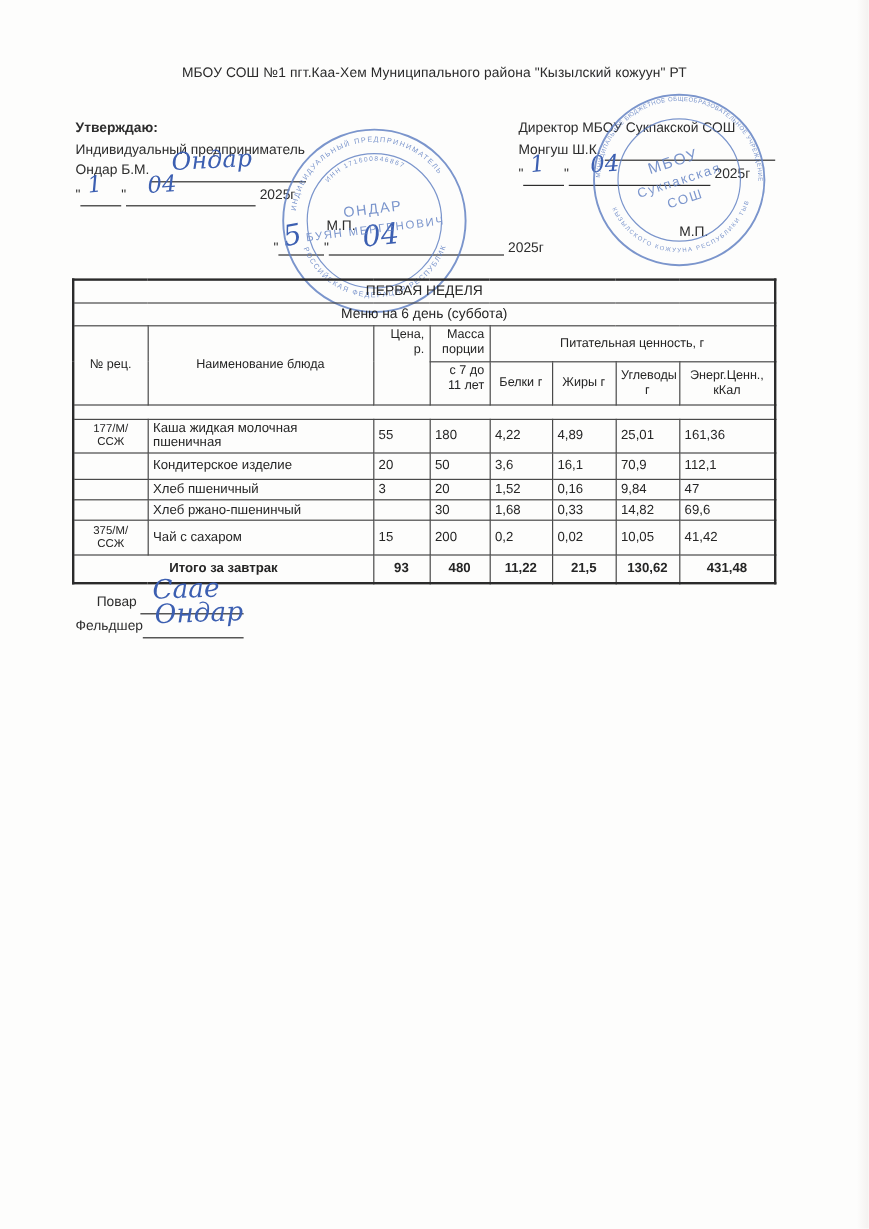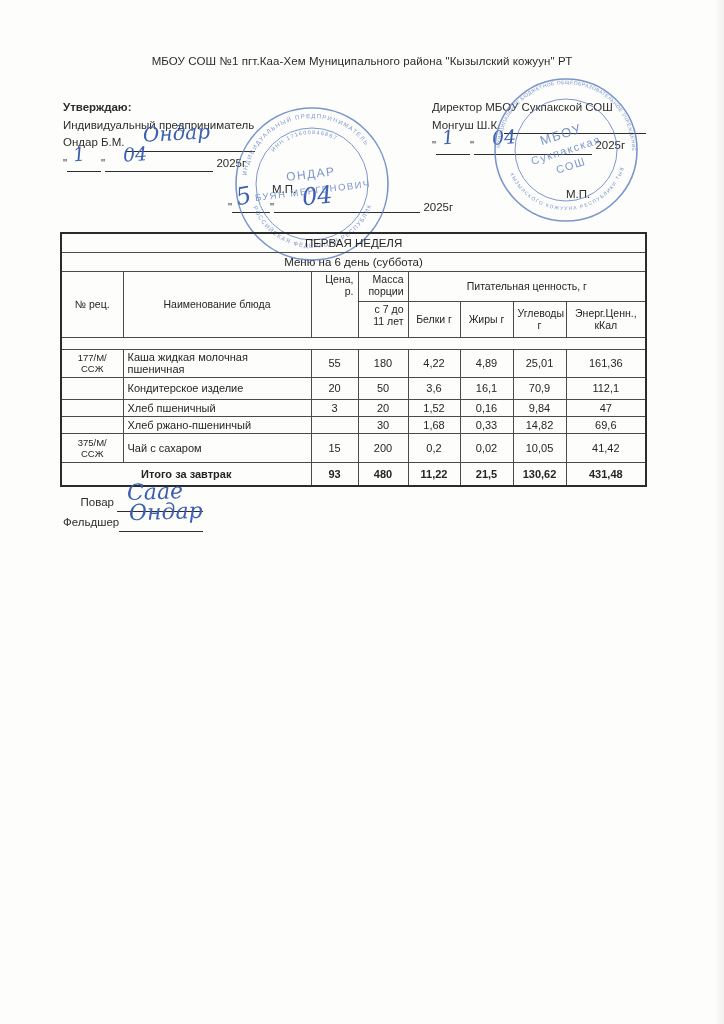--- a/index.html
+++ b/index.html
@@ -53,21 +53,21 @@
   .menu-table td, .menu-table th{
     border:1px solid #4a4a4a; font-weight:normal;
     padding:1px 4px; overflow:hidden;
   }
   .menu-table{ border:2px solid #2b2b2b; }
   .row-week td, .row-menu td{ text-align:center; height:19px; font-size:11.5px; }
   .h-cell{ text-align:center; vertical-align:middle; font-size:10.5px; line-height:12.5px; }
   .h-top{ vertical-align:top; text-align:right; }
   .c-rec{ font-size:9.5px; text-align:center; }
   .c-dish{ text-align:left; }
-  .c-num{ text-align:center; }
+  .c-num{ }
   .spacer-row td{ height:12px; border-left:none; border-right:none; }
   tbody tr:nth-child(1){ height:28px; }
   tbody tr:nth-child(2){ height:22px; }
   tbody tr:nth-child(3){ height:17px; }
   tbody tr:nth-child(4){ height:17px; }
   tbody tr:nth-child(5){ height:29px; }
   .row-total td{ font-weight:bold; text-align:center; height:24px; }
   .footer{ position:absolute; left:63px; top:492px; font-size:11.5px; line-height:20px;text-align:right; }
   .footer .uline{ height:14px; }
   svg text{ fill:#5f7fc2; }

